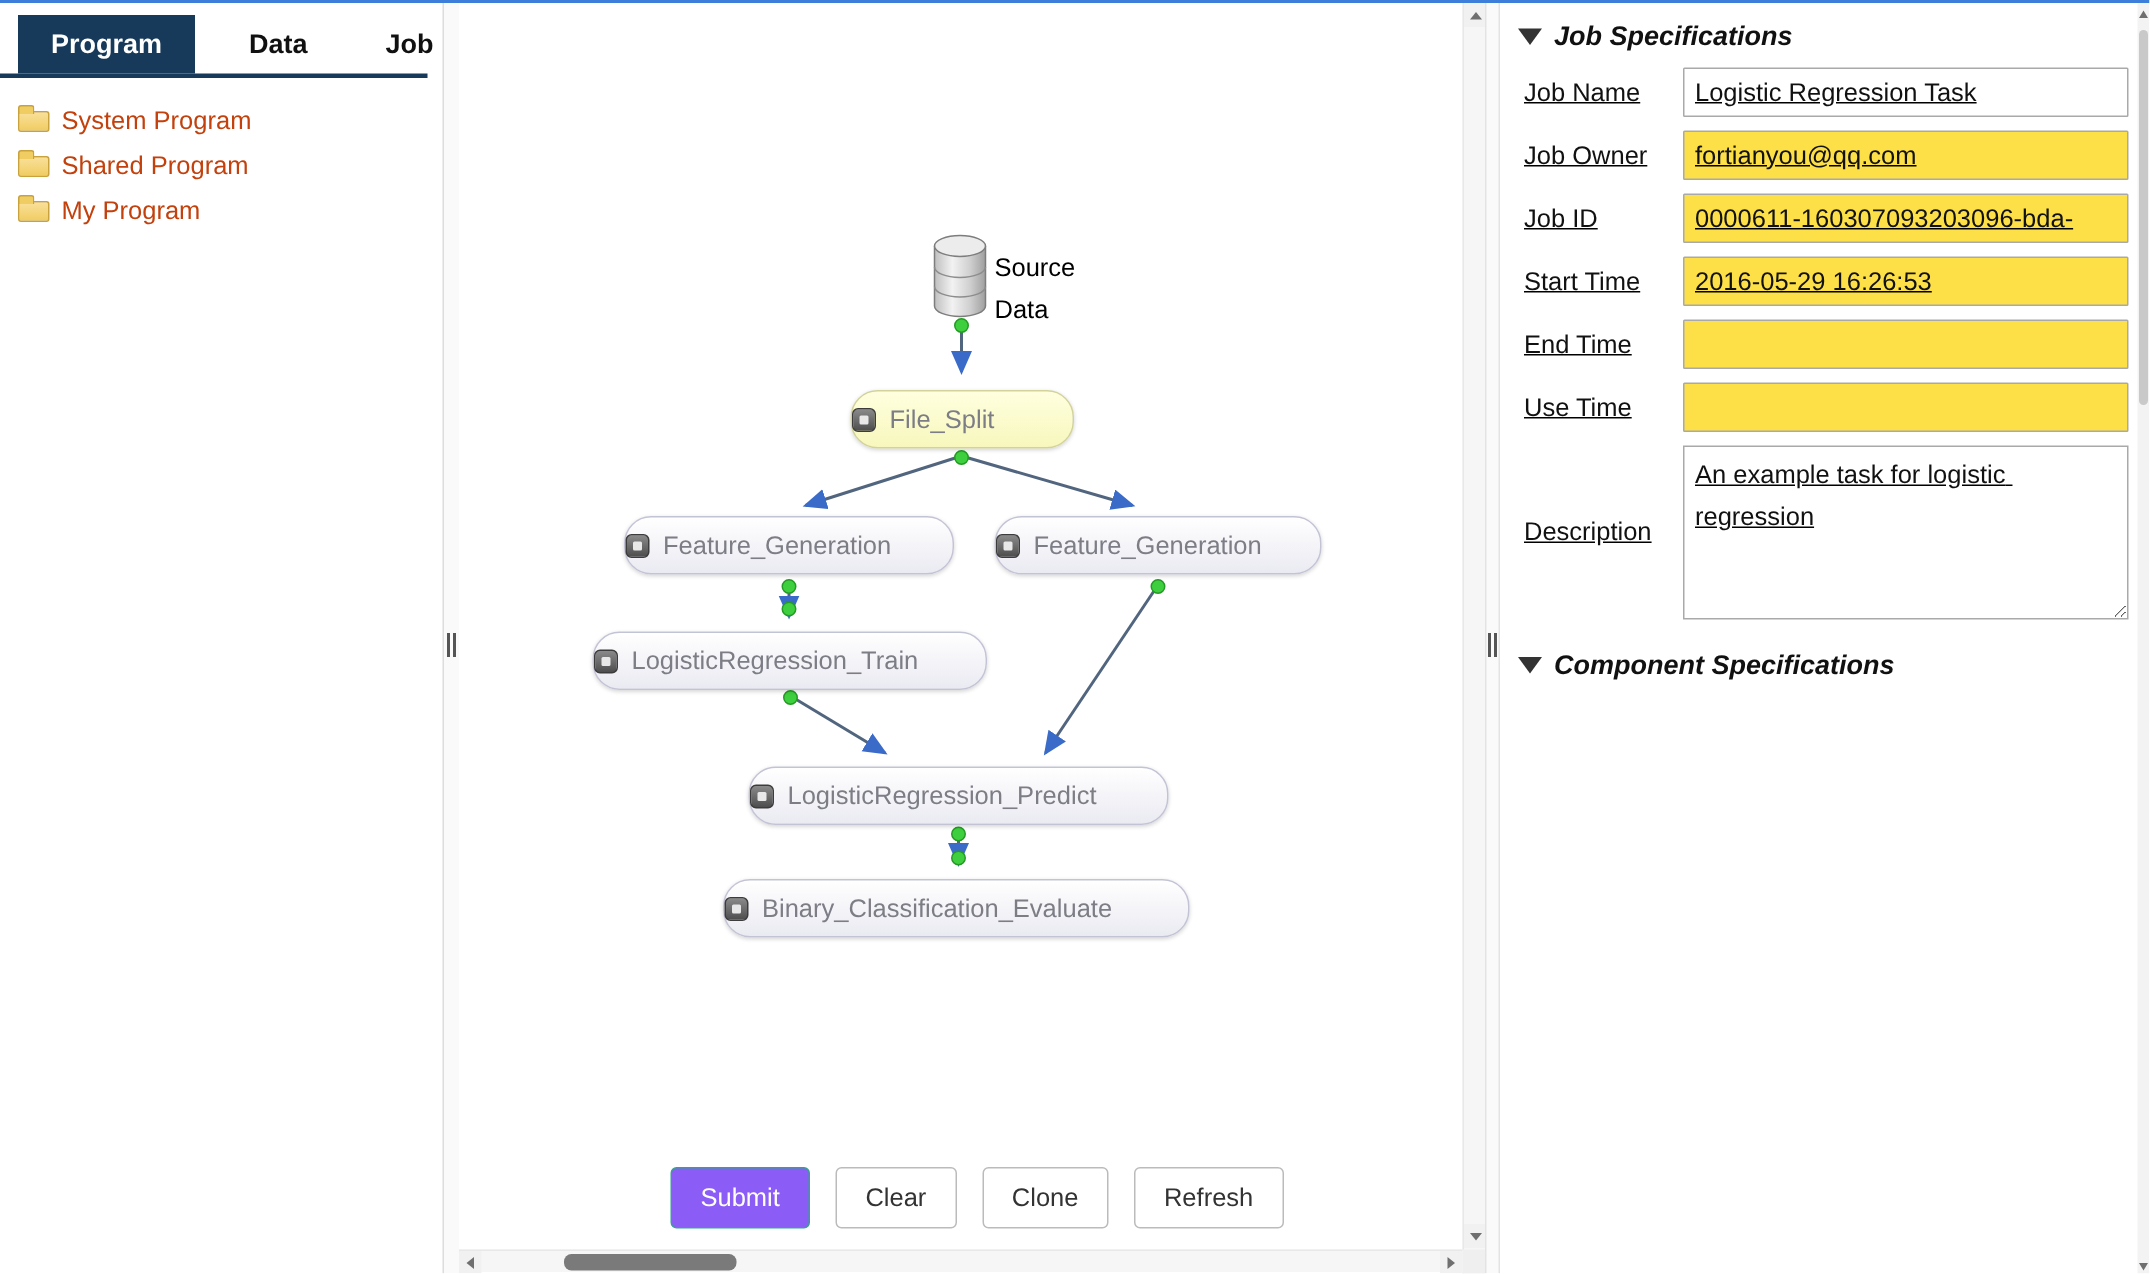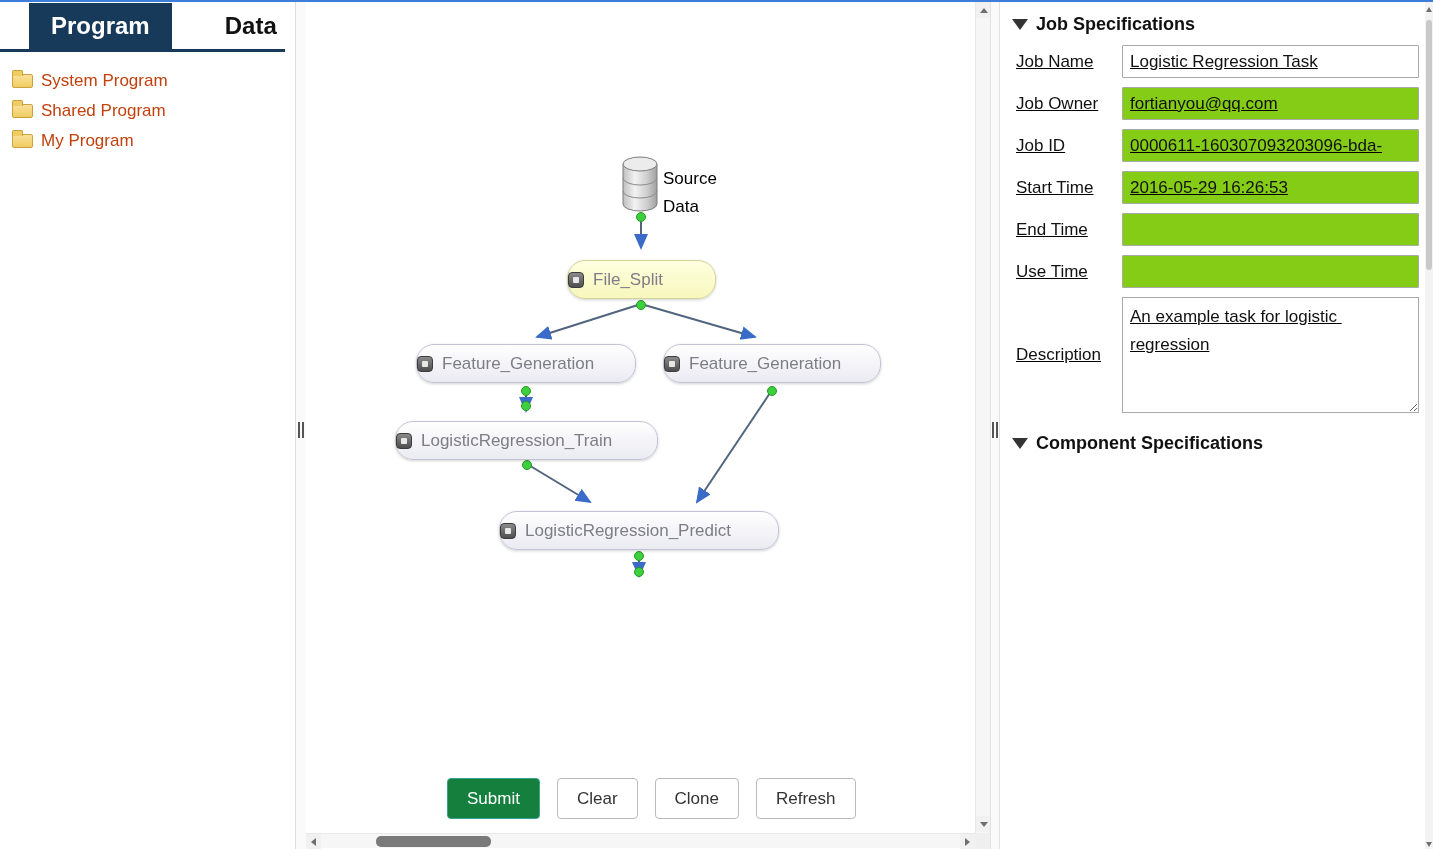--- a/index.html
+++ b/index.html
@@ -2,21 +2,21 @@
 <html><head>
 <meta charset="utf-8">
 <style>
   * { margin:0; padding:0; box-sizing:border-box; }
   body { font-family:"Liberation Sans","DejaVu Sans",sans-serif; background:#fff; }
   .app { position:relative; width:1433px; height:849px; overflow:hidden; background:#fff; border-top:2px solid #3d7edb; }
 
   
   .left-panel { position:absolute; left:0; top:0; width:295px; height:100%; background:#fff; }
   .tabs { display:flex; align-items:flex-end; gap:20px; padding:6px 0 0 12px; border-bottom:3px solid #17395a; margin-right:10px; height:50px; }
-  .tab { font-size:24px; font-weight:bold; color:#111; padding:9px 16px; cursor:pointer;margin-left:17px; }
+  .tab { font-size:18px; font-weight:bold; color:#111; padding:9px 16px; cursor:pointer; }
   .tab.active { background:#17395a; color:#fff; padding:9px 22px; }
   .tree { list-style:none; margin:14px 0 0 12px; }
   .tree li { display:flex; align-items:center; gap:8px; font-size:17px; color:#c2410c; height:30px; cursor:pointer; }
   .folder { position:relative; width:21px; height:14px; background:linear-gradient(#f9e09a,#f0cd62); border:1px solid #c9a23e; border-radius:2px; flex:0 0 auto; }
   .folder::before { content:""; position:absolute; top:-5px; left:-1px; width:9px; height:5px; background:#f0cd62; border:1px solid #c9a23e; border-bottom:none; border-radius:2px 2px 0 0; }
 
   
   .splitter { position:absolute; top:0; height:100%; background:#fafafa; cursor:col-resize; }
   .splitter-left { left:295px; width:11px; border-left:1px solid #ddd; }
   .splitter-right { left:990px; width:10px; border-left:1px solid #e3e3e3; border-right:1px solid #e3e3e3; }
@@ -35,46 +35,46 @@
                display:flex; align-items:center; justify-content:center; flex:0 0 auto; }
   .node-icon::after { content:""; width:6px; height:6px; background:#e8e8e8; border-radius:1px; }
   .source-node { position:absolute; z-index:2; display:flex; align-items:flex-start; cursor:pointer; }
   .source-label { font-size:17px; color:#000; line-height:28px; margin-left:2px; }
   .source-label span { display:block; }
 
   
   .btn-row { position:absolute; left:0; top:776px; z-index:2; display:flex; gap:17px; padding-left:141px; }
   .btn { height:41px; padding:0 19px; font-size:17px; font-family:inherit; border:1px solid #bbb; border-radius:4px;
          background:#fff; color:#333; cursor:pointer; }
-  .btn-submit { background:#15803d; border-color:#35a193; color:#fff; }
+  .btn-submit { background:#8b5cf6; border-color:#35a193; color:#fff; }
 
   
   .canvas-vscroll { position:absolute; left:975px; top:0; width:15px; height:849px; background:#f6f6f6; border-left:1px solid #e8e8e8; }
   .sb-btn { position:absolute; left:0; width:15px; height:16px; background:#f1f1f1; display:flex; align-items:center; justify-content:center; cursor:pointer; }
   .tri-up { width:0; height:0; border-left:4px solid transparent; border-right:4px solid transparent; border-bottom:5px solid #6f6f6f; }
   .tri-down { width:0; height:0; border-left:4px solid transparent; border-right:4px solid transparent; border-top:5px solid #6f6f6f; }
   .tri-left { width:0; height:0; border-top:4px solid transparent; border-bottom:4px solid transparent; border-right:5px solid #6f6f6f; }
   .tri-right { width:0; height:0; border-top:4px solid transparent; border-bottom:4px solid transparent; border-left:5px solid #6f6f6f; }
   .canvas-hscroll { position:absolute; left:0; top:831px; width:669px; height:15px; background:#f6f6f6; border-top:1px solid #e8e8e8; z-index:3; }
   .hthumb { position:absolute; left:70px; top:2px; width:115px; height:11px; background:#7a7a7a; border-radius:5px; cursor:pointer; }
   .corner { position:absolute; left:975px; top:831px; width:15px; height:18px; background:#efefef; }
   .page-vscroll { position:absolute; left:1425px; top:0; width:8px; height:849px; background:#f3f3f3; }
   .pv-thumb { position:absolute; left:1px; top:18px; width:6px; height:250px; background:#c9c9c9; border-radius:3px; cursor:pointer; }
   .pv-btn { position:absolute; left:0; width:8px; height:14px; display:flex; align-items:center; justify-content:center; cursor:pointer; }
   .pv-btn .tri-up, .pv-btn .tri-down { border-left-width:3px; border-right-width:3px; }
 
   
   .right-panel { position:absolute; left:1000px; top:0; width:425px; height:100%; background:#fff; padding-top:8px; overflow:hidden; }
   .section-header { display:flex; align-items:center; gap:8px; margin:4px 0 10px 12px; cursor:pointer; }
-  .section-title { font-size:18px; font-weight:bold; color:#111; }
+  .section-title { font-size:18px; font-weight:bold; color:#111;font-style:italic; }
   .tri-collapse { width:0; height:0; border-left:8px solid transparent; border-right:8px solid transparent; border-top:11px solid #333; }
   .spec-row { display:flex; align-items:center; margin:0 0 9px 16px;text-decoration:underline; }
   .spec-label { width:106px; font-size:17px; color:#111; flex:0 0 auto; }
   .spec-input { width:297px; height:33px; border:1px solid #a9a9a9; border-radius:1px; padding:0 7px; font-size:17px; font-family:inherit; color:#111; background:#fff; }
-  .spec-input.readonly { background:#84cc16; }
+  .spec-input.readonly { background:#fde047; }
   .spec-textarea { width:297px; height:116px; border:1px solid #a9a9a9; padding:5px 7px; font-size:17px; font-family:inherit; color:#111; background:#fff; resize:both; line-height:1.65; }
   .section-header.second { margin-top:20px; }
 </style>
 </head>
 <body>
 
 <div class="app">
 
   <aside class="left-panel">
     <div class="tabs">
@@ -161,20 +161,24 @@
       <span class="node-label">Feature_Generation</span>
     </div>
     <div class="node" style="left:89px; top:419px; width:263px;">
       <span class="node-icon"></span>
       <span class="node-label">LogisticRegression_Train</span>
     </div>
     <div class="node" style="left:193px; top:509px; width:280px;">
       <span class="node-icon"></span>
       <span class="node-label">LogisticRegression_Predict</span>
     </div>
+    <div class="node" style="left:176px; top:584px; width:311px;">
+      <span class="node-icon"></span>
+      <span class="node-label">Binary_Classification_Evaluate</span>
+    </div>
 
     <div class="btn-row">
       <button class="btn btn-submit">Submit</button>
       <button class="btn">Clear</button>
       <button class="btn">Clone</button>
       <button class="btn">Refresh</button>
     </div>
 
     <div class="canvas-hscroll">
       <div class="sb-btn" style="left:0; top:0; height:15px;">

